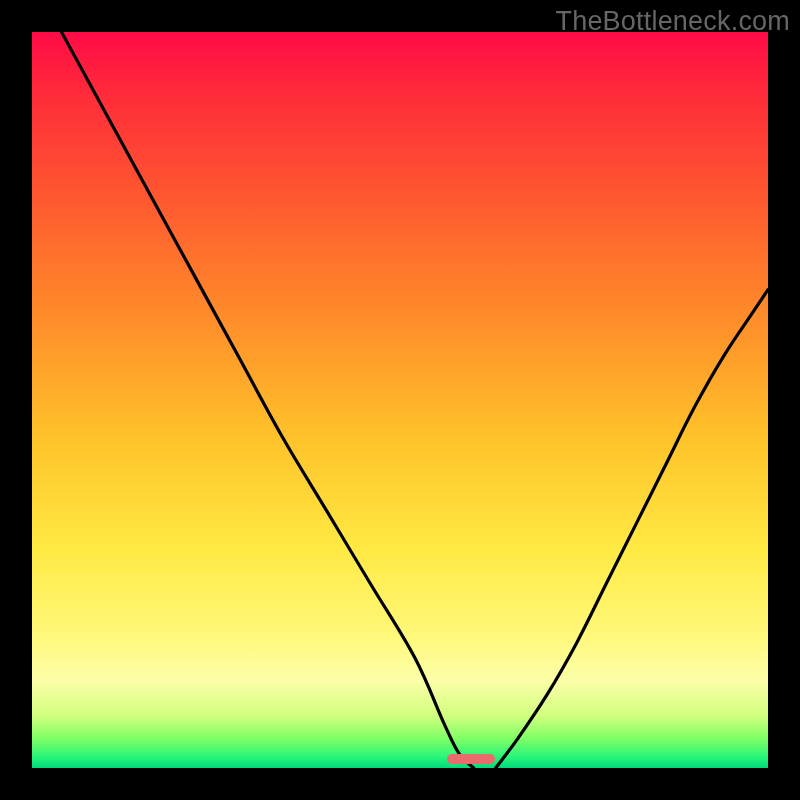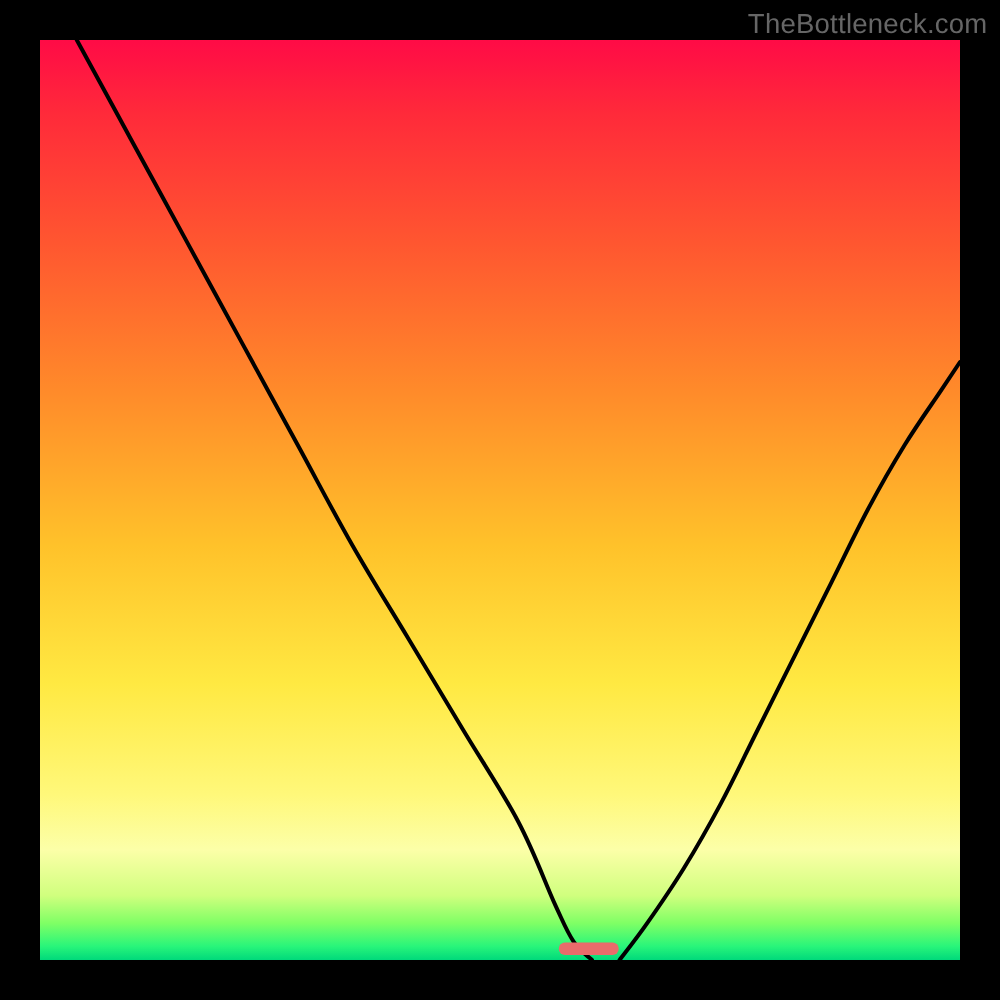--- a/index.html
+++ b/index.html
@@ -15,21 +15,21 @@
     position: relative;
     width: 800px;
     height: 800px;
     background: #000;
   }
   .watermark {
     position: absolute;
     top: 6px;
     right: 10px;
     color: #666;
-    font-size: 22px;
+    font-size: 27px;
     font-weight: 500;
     letter-spacing: 0.2px;
     z-index: 40;
   }
   .plot {
     position: absolute;
     left: 32px;
     top: 32px;
     width: 736px;
     height: 736px;

